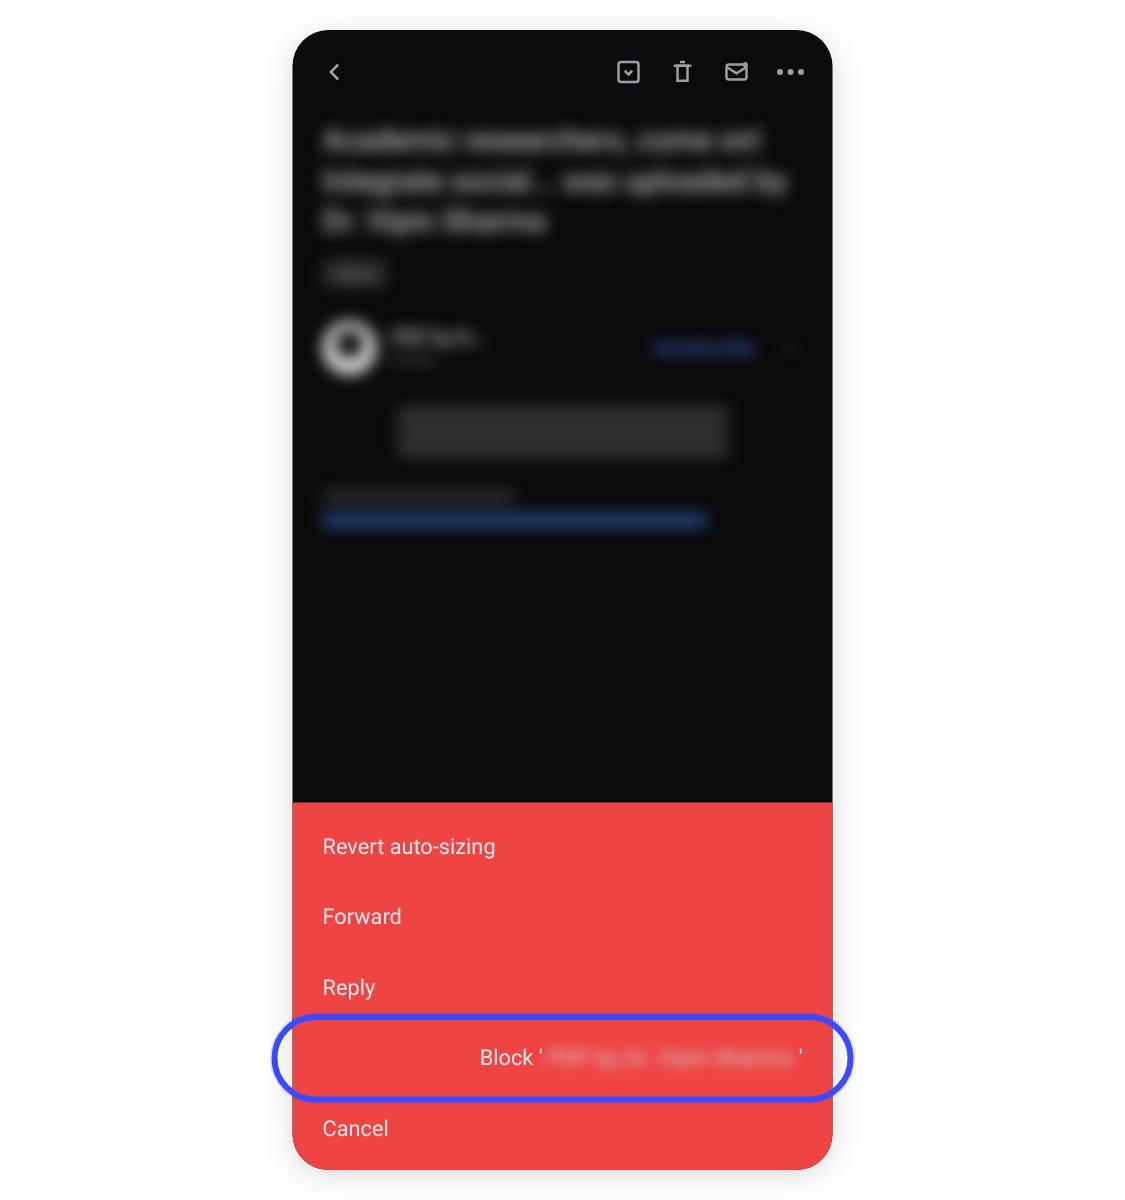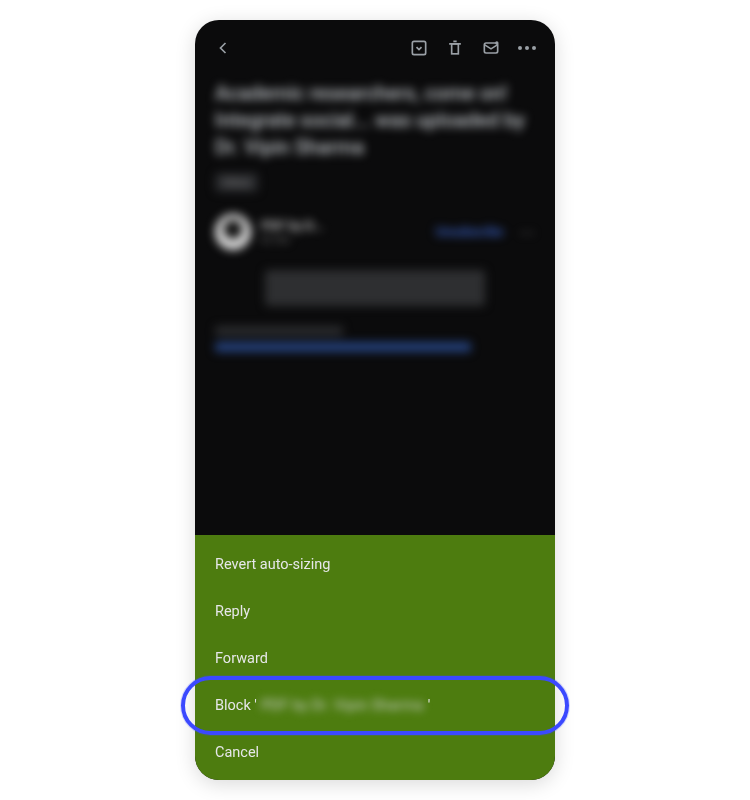--- a/index.html
+++ b/index.html
@@ -86,37 +86,38 @@
     border-radius: 4px;
     margin: 0 50px 20px 50px;
   }
   .footer-lines .fl { height: 10px; background:#2a2b2e; border-radius:3px; margin-bottom:6px; }
   .footer-lines .fl.short { width: 40%; }
   .footer-lines .fl.link { background:#24407a; width: 80%; }
 
   .sheet {
     position: absolute;
     bottom: 0; left: 0; right: 0;
-    background: #4d7c0f;
+    background: #ef4444;
     border-top-left-radius: 0;
     border-top-right-radius: 0;
     padding-top: 6px;
     padding-bottom: 4px;
   }
   .sheet-item {
     color: #e6e7e9;
     font-size: 14.5px;
     padding: 15px 20px;
     cursor: pointer;
   }
   .sheet-item.block-row {
     display: flex;
     align-items: baseline;
     gap: 4px;
     white-space: nowrap;
+    justify-content: flex-end;
   }
   .blurred-name {
     filter: blur(4px);
     color: #cfd1d4;
     letter-spacing: 0.3px;
   }
 
   .highlight-ring {
     position: absolute;
     border: 4px solid #3b49ff;
@@ -181,22 +182,22 @@
       </div>
       <div class="body-blob"></div>
       <div class="footer-lines">
         <div class="fl short"></div>
         <div class="fl link"></div>
       </div>
     </div>
 
     <div class="sheet">
       <div class="sheet-item">Revert auto-sizing</div>
+      <div class="sheet-item">Forward</div>
       <div class="sheet-item">Reply</div>
-      <div class="sheet-item">Forward</div>
       <div class="sheet-item block-row">
         <span>Block '</span>
         <span class="blurred-name">PDF by Dr. Vipin Sharma</span>
         <span>'</span>
       </div>
       <div class="sheet-item">Cancel</div>
     </div>
 
   </div>
 

